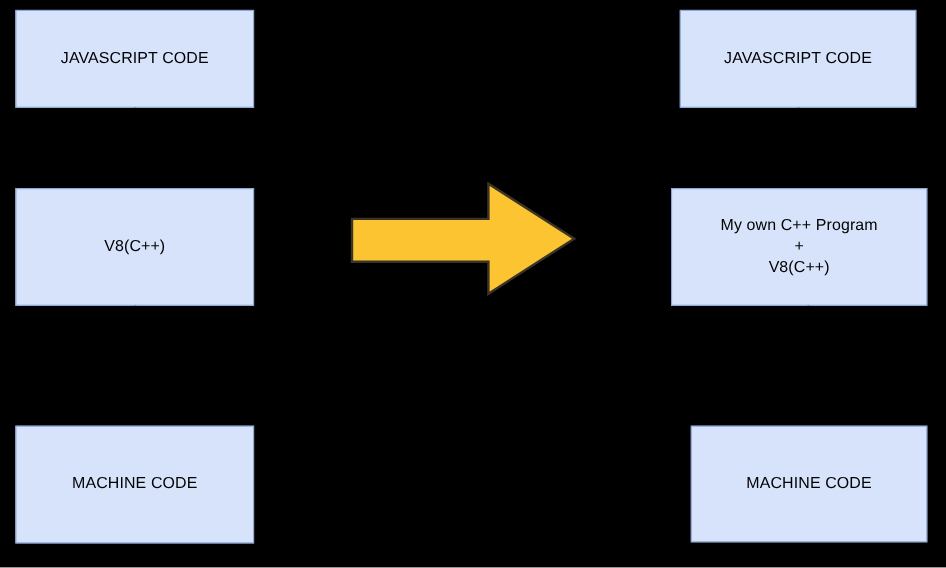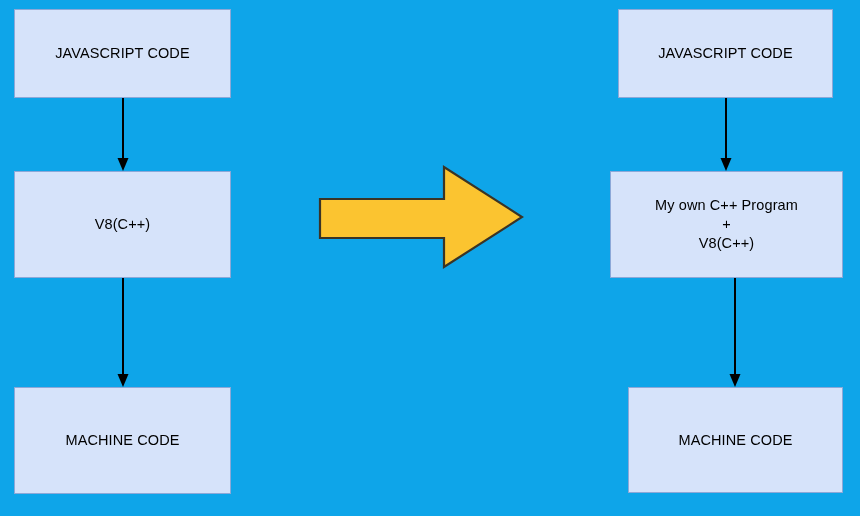--- a/index.html
+++ b/index.html
@@ -8,21 +8,21 @@
     padding: 0;
     background: #ffffff;
   }
   body {
     font-family: "Liberation Sans", sans-serif;
   }
   #canvas {
     position: relative;
     width: 860px;
     height: 516px;
-    background: #0ea5e9;
+    background: #000000;
     overflow: hidden;
   }
   .node {
     position: absolute;
     box-sizing: border-box;
     background: #d6e3fa;
     border: 1px solid #8ca8d8;
     display: flex;
     align-items: center;
     justify-content: center;

